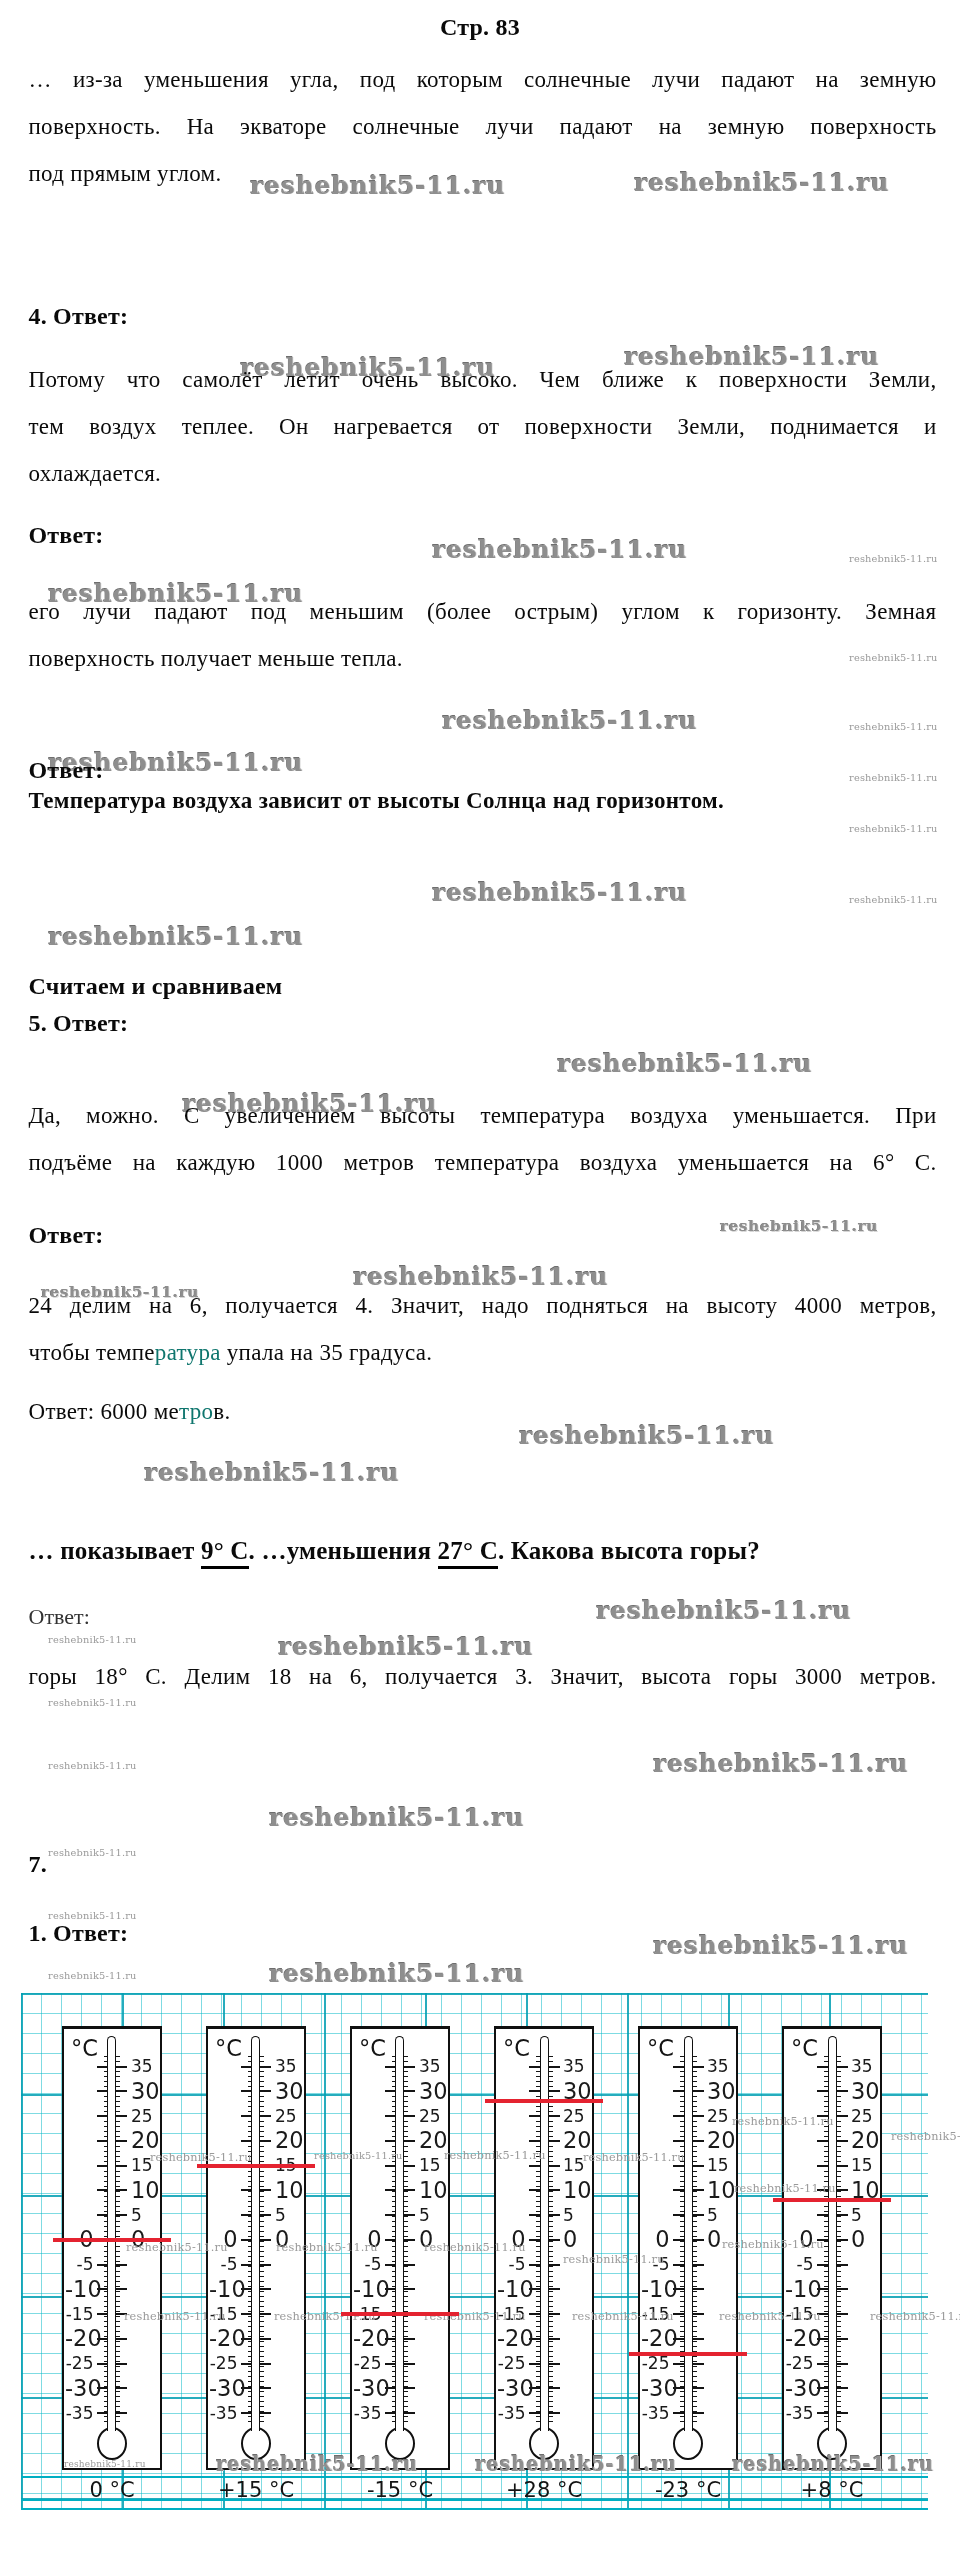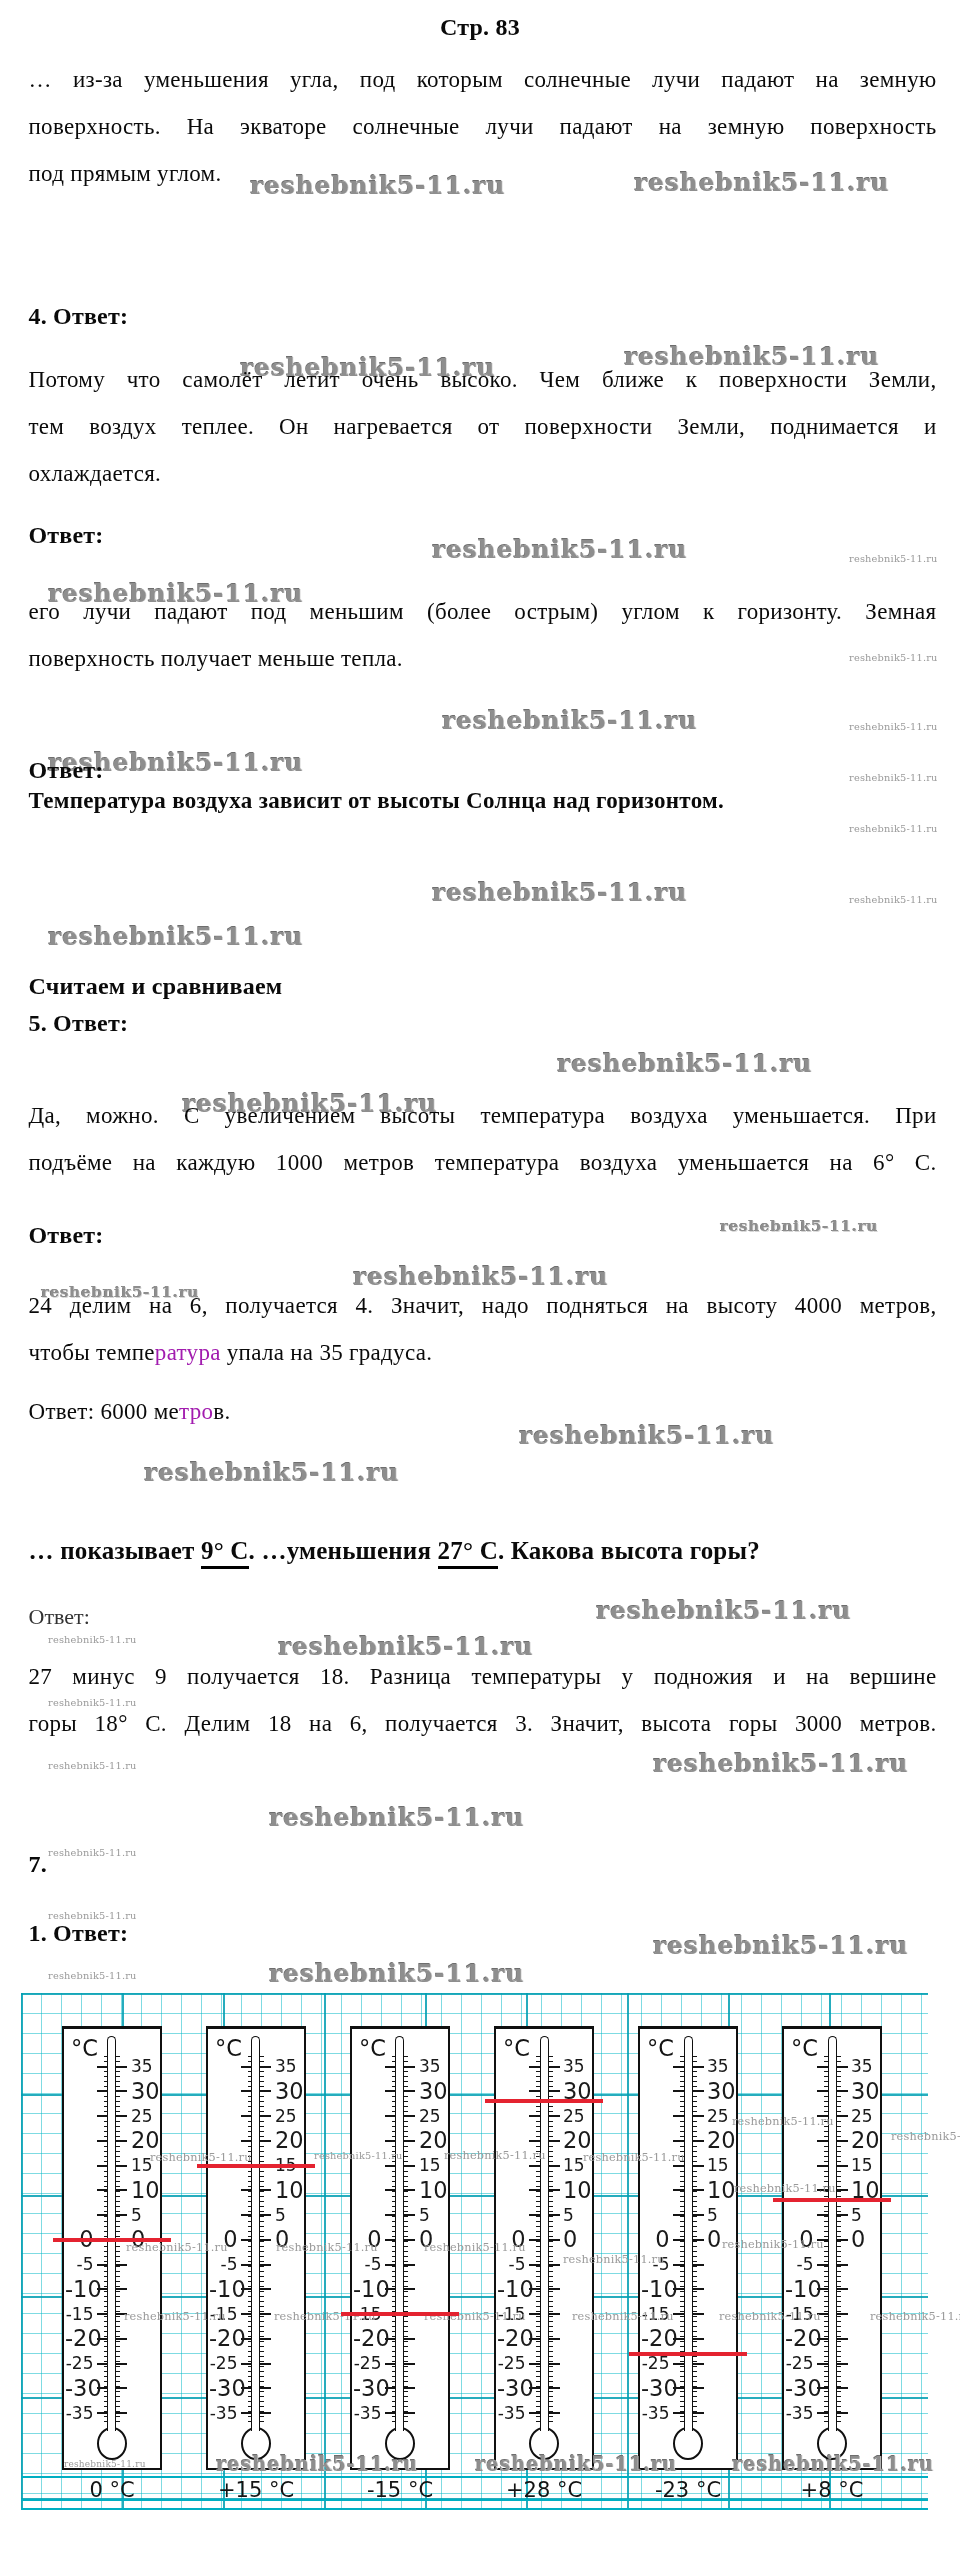--- a/index.html
+++ b/index.html
@@ -11,21 +11,21 @@
   .tblock{position:absolute;left:28.5px;width:908px;z-index:3;}
   .tblock.center{left:0;width:960px;text-align:center;}
   .para{font-size:23px;line-height:47px;letter-spacing:0.3px;}
   .para .pline{text-align:justify;text-align-last:justify;}
   .para .pline.last{text-align:left;text-align-last:left;}
   .single{font-size:23px;line-height:47px;letter-spacing:0.3px;}
   .heading{font-weight:bold;font-size:24px;line-height:47px;letter-spacing:0.2px;}
   .qline{font-weight:bold;font-size:25px;line-height:47px;letter-spacing:0.2px;}
   .qline .u{border-bottom:3px solid #000;padding-bottom:2.3px;}
   .light{font-size:22px;color:#333;line-height:47px;}
-  .teal{color:#a21caf;}
+  .teal{color:#0f766e;}
 
   
   .wm{position:absolute;font-family:"DejaVu Serif",serif;font-weight:bold;
       color:#8e8e8e;white-space:nowrap;letter-spacing:0.8px;
       transform:translateY(-50%);z-index:2;
       text-shadow:0.8px 0.8px 0 #d6d6d6,-0.4px -0.4px 0 #6e6e6e;}
   .wm.small{font-weight:normal;letter-spacing:0.2px;text-shadow:none;color:#9a9a9a;}
   .wm.fig{z-index:14;}
 
   
@@ -108,21 +108,20 @@
       <div class="tblock single" style="top: 1388px;">
         <div><span>Ответ: 6000 ме</span><span class="teal">тро</span><span>в.</span></div>
       </div>
       <div class="tblock qline" style="top: 1527px;">
         <div><span>… показывает </span><span class="u">9° С</span><span>. …уменьшения </span><span class="u">27° С</span><span>. Какова высота горы?</span></div>
       </div>
       <div class="tblock light" style="top: 1593px;">
         <div>Ответ:</div>
       </div>
       <div class="tblock para" style="top: 1653px;">
-        <div class="pline">27 минус 9 получается 18. Разница температуры у подножия и на вершине</div>
         <div class="pline">горы 18° С. Делим 18 на 6, получается 3. Значит, высота горы 3000 метров.</div>
       </div>
       <div class="tblock heading" style="top: 1841px;">
         <div>7.</div>
       </div>
       <div class="tblock heading" style="top: 1910px;">
         <div>1. Ответ:</div>
       </div>
     </div>
 

